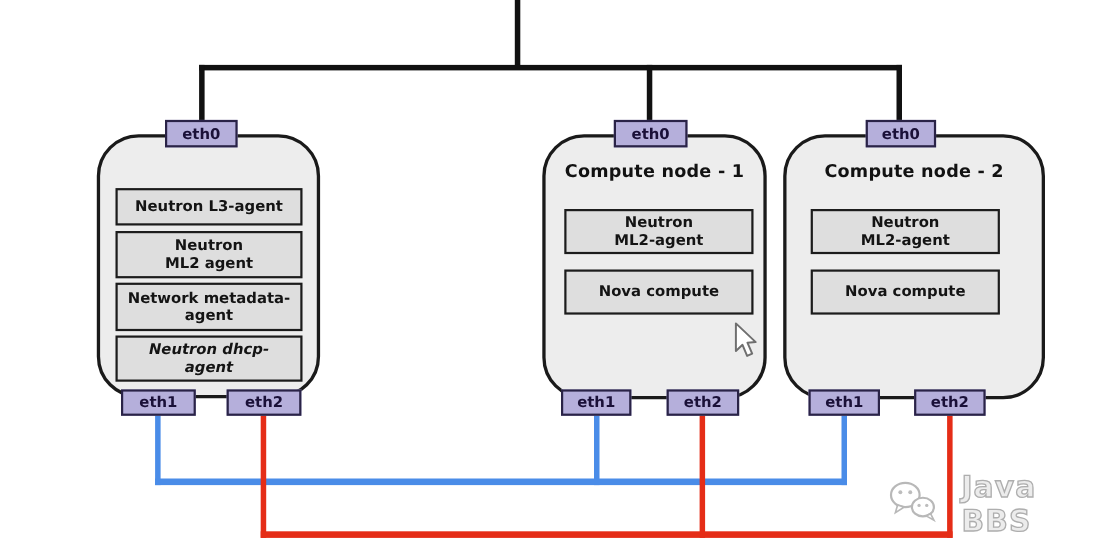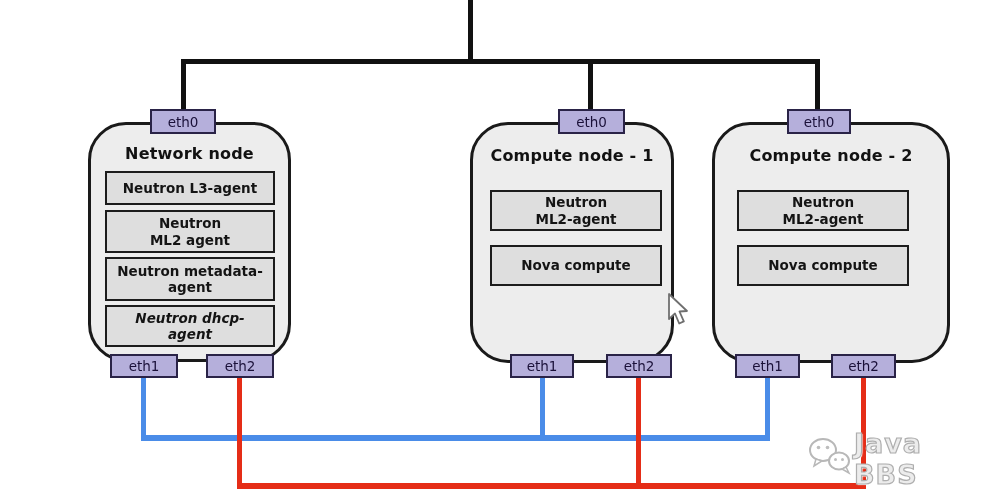--- a/index.html
+++ b/index.html
@@ -30,28 +30,28 @@
     align-items:center;justify-content:center;
     font-weight:bold;font-size:13.5px;color:#141414;line-height:1.22;
     text-align:center;
   }
   .component span{display:block;}
   
   .eth{
     position:absolute;background:var(--eth-fill,#b5afdb);
     border:2px solid var(--eth-border,#2a2347);
     box-sizing:border-box;display:flex;align-items:center;justify-content:center;
-    font-weight:normal;font-size:13.5px;color:var(--eth-text,#1a1038);
+    font-weight:bold;font-size:13.5px;color:var(--eth-text,#1a1038);
     z-index:3;
     text-align:right;
   }
   
   .watermark{
     position:absolute;left:806px;top:428px;display:flex;align-items:center;
-    gap:0;z-index:5;
+    gap:20px;z-index:5;
   }
   .watermark-text{
     font-weight:bold;font-size:27px;letter-spacing:1px;
     color:#ececec;-webkit-text-stroke:1.2px #aeaeae;
     text-shadow:1px 1px 1px #ffffff;
   }
   .cursor{position:absolute;left:666px;top:293px;z-index:6;}
 </style>
 </head>
 <body>
@@ -68,40 +68,39 @@
   <div class="ln blue" style="left:540px;top:377px;width:5px;height:64px;"></div>
   <div class="ln blue" style="left:765px;top:377px;width:5px;height:64px;"></div>
   <div class="ln blue" style="left:141px;top:435px;width:629px;height:6px;"></div>
 
   <div class="ln red" style="left:237px;top:377px;width:5px;height:112px;"></div>
   <div class="ln red" style="left:636px;top:377px;width:5px;height:112px;"></div>
   <div class="ln red" style="left:861px;top:377px;width:5px;height:112px;"></div>
   <div class="ln red" style="left:237px;top:483px;width:629px;height:6px;"></div>
 
   <div class="node" style="left:88px;top:122px;width:203px;height:240px;">
-    <div class="node-title" style="top:19px;">Network node</div>
     <div class="component" style="left:14px;top:46px;width:170px;height:34px;">
       <span>Neutron L3-agent</span>
       <span></span>
     </div>
     <div class="component" style="left:14px;top:85px;width:170px;height:43px;">
       <span>Neutron</span>
       <span>ML2 agent</span>
     </div>
     <div class="component" style="left:14px;top:132px;width:170px;height:44px;">
-      <span>Neutron metadata-</span>
+      <span>Network metadata-</span>
       <span>agent</span>
     </div>
     <div class="component" style="left:14px;top:180px;width:170px;height:42px;font-style:italic;">
       <span>Neutron dhcp-</span>
       <span>agent</span>
     </div>
   </div>
 
-  <div class="node" style="left:470px;top:122px;width:204px;height:241px;">
+  <div class="node" style="left:493px;top:122px;width:204px;height:241px;">
     <div class="node-title" style="top:21px;">Compute node - 1</div>
     <div class="component" style="left:17px;top:65px;width:172px;height:41px;">
       <span>Neutron</span>
       <span>ML2-agent</span>
     </div>
     <div class="component" style="left:17px;top:120px;width:172px;height:41px;">
       <span>Nova compute</span>
       <span></span>
     </div>
   </div>

